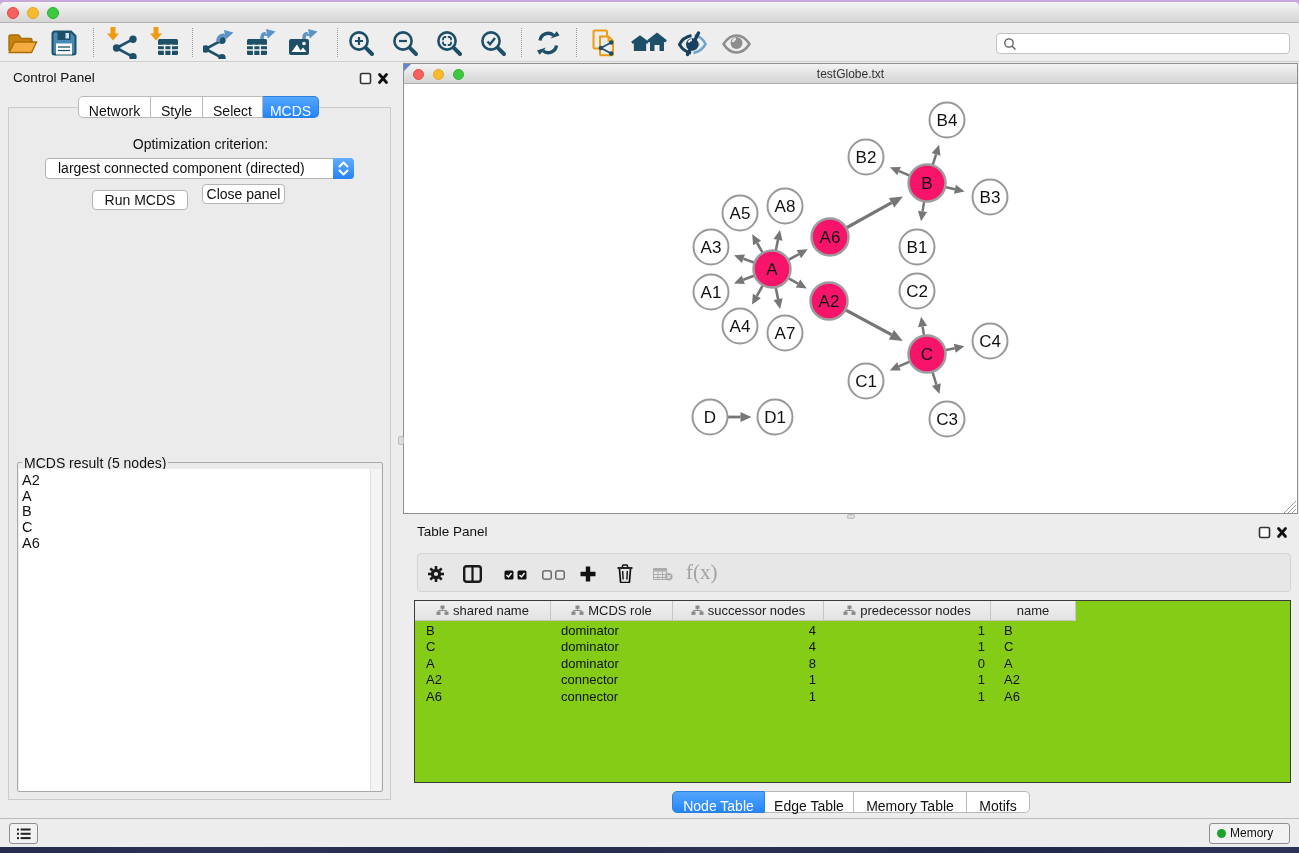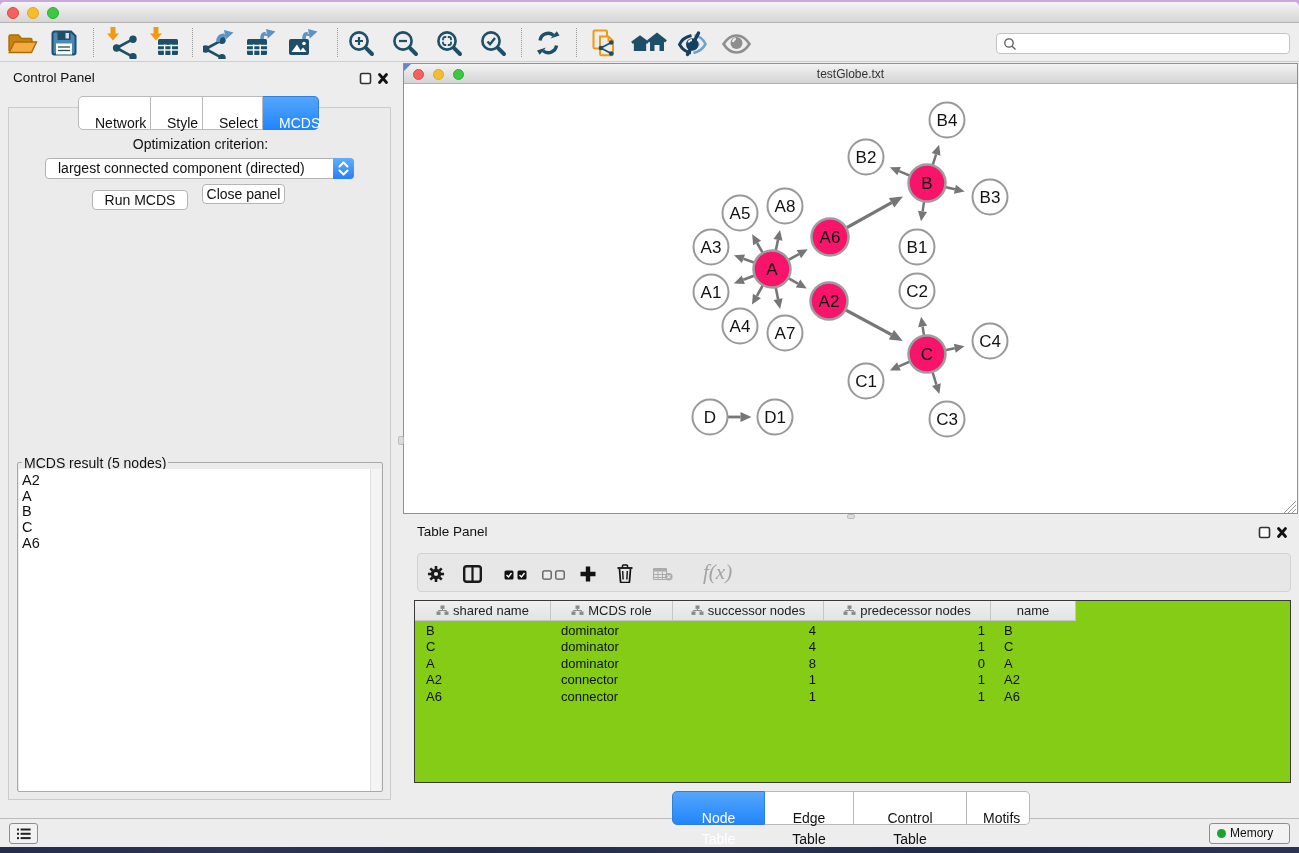--- a/index.html
+++ b/index.html
@@ -8,21 +8,21 @@
 #titlebar .tl{position:absolute;top:4.5px;width:12px;height:12px;border-radius:50%}
 #title-text{position:absolute;top:3px;width:100%;text-align:center;font-size:14px;color:#404040}
 #toolbar{position:absolute;left:0;top:23px;width:1299px;height:39px;background:#eeeeee;border-bottom:1px solid #cfcfcf}
 .vsep{position:absolute;top:5px;height:29px;width:0;border-left:1px dotted #999}
 #searchbox{position:absolute;left:996px;top:10px;width:294px;height:21px;background:#fff;border:1px solid #c3c3c3;border-radius:4px}
 
 #cp{position:absolute;left:0;top:0;width:0;height:0}
 #cp-title{position:absolute;left:13px;top:70px;font-size:13.5px;color:#111;white-space:nowrap}
 #cp-inner{position:absolute;left:8px;top:107px;width:383px;height:693px;background:#ebebeb;border:1px solid #cbcbcb}
 .tabrow{position:absolute;display:flex;z-index:3}
-.tab{height:22px;line-height:21px;text-align:center;font-size:14px;color:#111;background:#fff;border:1px solid #b9b9b9;border-left:none;padding:16px}
+.tab{height:22px;line-height:21px;text-align:center;font-size:14px;color:#111;background:#fff;border:1px solid #b9b9b9;border-left:none;padding:4px}
 .tab.first{border-left:1px solid #b9b9b9;border-radius:5px 0 0 5px}
 .tab.last{border-radius:0 5px 5px 0}
 .tab.sel{background:linear-gradient(#55a6fc,#2285fb);color:#fff;border-color:#2d7fe0}
 #opt-label{position:absolute;left:9px;top:136px;width:383px;text-align:center;font-size:14px;color:#111;white-space:nowrap}
 #dropdown{position:absolute;left:45px;top:158px;width:309px;height:21px;background:#fff;border:1px solid #b2b2b2;border-radius:4px;font-size:14px;color:#111;line-height:19px;padding-left:12px;white-space:nowrap}
 #dd-step{position:absolute;right:-1px;top:-1px;width:21px;height:21px;background:linear-gradient(#62aefd,#2581f8);border-radius:0 4px 4px 0}
 .btn{position:absolute;height:20px;background:#fff;border:1px solid #b5b5b5;border-radius:4px;font-size:14px;color:#111;text-align:center;line-height:18px}
 #fieldset{position:absolute;left:17px;top:462px;width:366px;height:330px;border:1px solid #a9a9a9;border-radius:2px}
 #fs-legend{position:absolute;left:4px;top:-8px;background:#ebebeb;padding:0 2px;font-size:14px;color:#111}
 #fs-list{position:absolute;left:1px;top:6px;width:362px;height:322px;background:#fff;font-size:14.5px;color:#111;line-height:15.7px;padding:4px 0 0 3px}
@@ -368,21 +368,21 @@
 <svg style="position:absolute;left:235px;top:14px" width="20" height="13" viewBox="0 0 20 13">
 <rect x="0.5" y="0.5" width="13" height="11" rx="1" fill="none" stroke="#ababab" stroke-width="1.2"></rect>
 <rect x="0.5" y="0.5" width="13" height="3" fill="#ababab"></rect>
 <line x1="0.5" y1="6.5" x2="13.5" y2="6.5" stroke="#ababab"></line>
           <line x1="0.5" y1="9.5" x2="13.5" y2="9.5" stroke="#ababab"></line>
 <line x1="5" y1="3.5" x2="5" y2="12" stroke="#ababab"></line>
           <line x1="9.5" y1="3.5" x2="9.5" y2="12" stroke="#ababab"></line>
 <circle cx="15.8" cy="8.8" r="3.8" fill="#ababab"></circle>
           <path d="M14.2 7.2 l3.2 3.2 M17.4 7.2 l-3.2 3.2" stroke="#e7e7e7" stroke-width="1.1"></path>
         </svg>
-<div style="position:absolute;left:285px;top:6px;font-family:'Liberation Serif',serif;font-style:italic;font-size:21px;color:#a3a3a3">f(x)</div>
+<div style="position:absolute;left:268px;top:6px;font-family:'Liberation Serif',serif;font-size:21px;color:#a3a3a3">f(x)</div>
 </div>
     <div id="tbl">
 <div class="th" style="left:0px;width:136px"><svg width="13" height="11" viewBox="0 0 13 11" style="vertical-align:-1px;margin-right:4px">
             <rect x="4.5" y="0.5" width="4" height="3.4" fill="#8a8a8a"></rect>
             <rect x="0.5" y="6.5" width="4" height="3.4" fill="#8a8a8a"></rect>
             <rect x="8.5" y="6.5" width="4" height="3.4" fill="#8a8a8a"></rect>
             <path d="M6.5 4 V5.5 M2.5 6.5 V5.5 H10.5 V6.5" fill="none" stroke="#8a8a8a" stroke-width="1"></path>
           </svg>shared name</div>
 <div class="th" style="left:136px;width:122px"><svg width="13" height="11" viewBox="0 0 13 11" style="vertical-align:-1px;margin-right:4px">
             <rect x="4.5" y="0.5" width="4" height="3.4" fill="#8a8a8a"></rect>
@@ -425,21 +425,21 @@
 <div class="td" style="left:589px;top:71.0px">A2</div>
 <div class="td" style="left:11px;top:87.5px">A6</div>
 <div class="td" style="left:146px;top:87.5px">connector</div>
 <div class="td" style="left:258px;top:87.5px;width:143px;text-align:right">1</div>
 <div class="td" style="left:409px;top:87.5px;width:161px;text-align:right">1</div>
 <div class="td" style="left:589px;top:87.5px">A6</div>
 </div>
     <div class="tabrow" style="left:672px;top:791px">
       <div class="tab first sel" style="width:93px">Node Table</div>
       <div class="tab" style="width:89px">Edge Table</div>
-      <div class="tab" style="width:113px">Control Table</div>
+      <div class="tab" style="width:113px">Memory Table</div>
       <div class="tab last" style="width:63px">Motifs</div>
     </div>
   </div>
   <div id="statusbar">
       <div style="position:absolute;left:9px;top:4px;width:29px;height:21px;background:#f2f2f2;border:1px solid #8e8e8e;border-radius:3px">
 <svg style="position:absolute;left:7px;top:4px" width="14" height="12" viewBox="0 0 14 12">
 <g fill="#222">
             <rect x="0" y="0.5" width="2" height="2"></rect>
             <rect x="0" y="4.8" width="2" height="2"></rect>
             <rect x="0" y="9.1" width="2" height="2"></rect>

